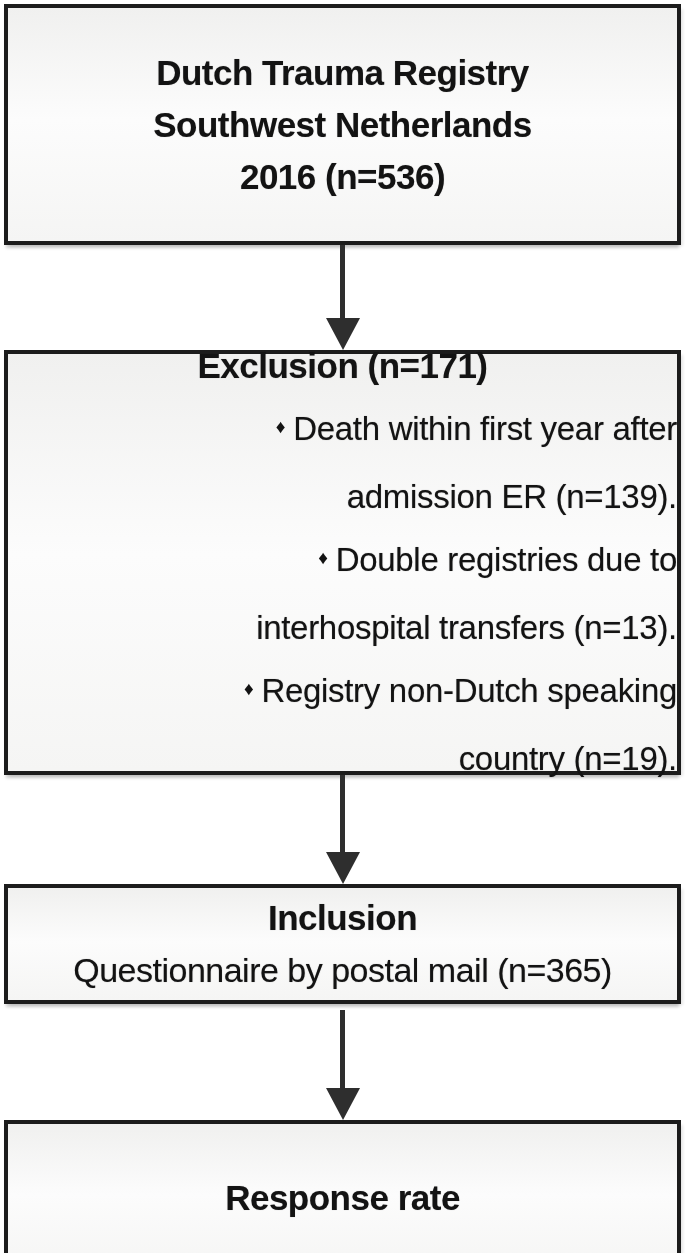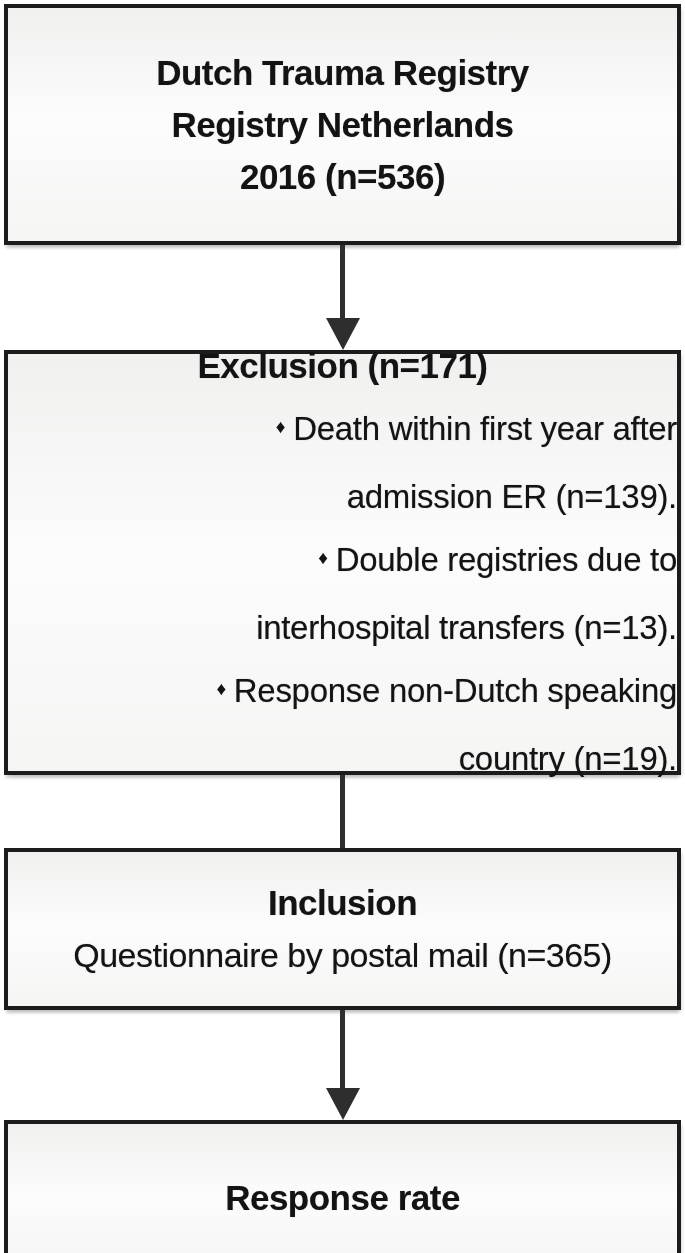--- a/index.html
+++ b/index.html
@@ -25,21 +25,21 @@
     background: linear-gradient(180deg, #f0f0ef 0%, #fcfcfc 48%, #f5f5f4 100%);
     box-shadow: 0 5px 3px -2px rgba(0,0,0,0.20), 4px 3px 3px -2px rgba(0,0,0,0.10);
     display: flex;
     flex-direction: column;
     justify-content: center;
     align-items: center;
     text-align: center;
   }
   .box-registry  { top: 4px;    height: 241px; }
   .box-exclusion { top: 350px;  height: 425px; gap: 13px; }
-  .box-inclusion { top: 848px;  height: 162px; }
+  .box-inclusion { top: 884px;  height: 120px; }
   .box-response  { top: 1120px; height: 156px; }
 
   .line {
     width: 100%;
     white-space: nowrap;
   }
   .lh52 { line-height: 52px; }
   .lh50 { line-height: 50px; }
   .t-bold {
     font-weight: 700;
@@ -93,36 +93,36 @@
     flex: 0 0 auto;
   }
 </style>
 </head>
 <body>
 
 <div class="canvas">
 
   <div class="box box-registry">
     <div class="line lh52 t-bold">Dutch Trauma Registry</div>
-    <div class="line lh52 t-bold">Registry Netherlands</div>
+    <div class="line lh52 t-bold">Southwest Netherlands</div>
     <div class="line lh52 t-bold">2016 (n=536)</div>
   </div>
 
   <div class="arrow arrow-1">
     <div class="stem"></div>
     <div class="head"></div>
   </div>
 
   <div class="box box-exclusion">
     <div class="line lh50 t-bold">Exclusion (n=171)</div>
     <div class="line lh50 t-reg"><span class="marker">♦</span><span>Death within first year after</span></div>
     <div class="line lh50 t-reg">admission ER (n=139).</div>
     <div class="line lh50 t-reg"><span class="marker">♦</span><span>Double registries due to</span></div>
     <div class="line lh50 t-reg">interhospital transfers (n=13).</div>
-    <div class="line lh50 t-reg"><span class="marker">♦</span><span>Response non-Dutch speaking</span></div>
+    <div class="line lh50 t-reg"><span class="marker">♦</span><span>Registry non-Dutch speaking</span></div>
     <div class="line lh50 t-reg">country (n=19).</div>
   </div>
 
   <div class="arrow arrow-2">
     <div class="stem"></div>
     <div class="head"></div>
   </div>
 
   <div class="box box-inclusion">
     <div class="line lh52 t-bold">Inclusion</div>

